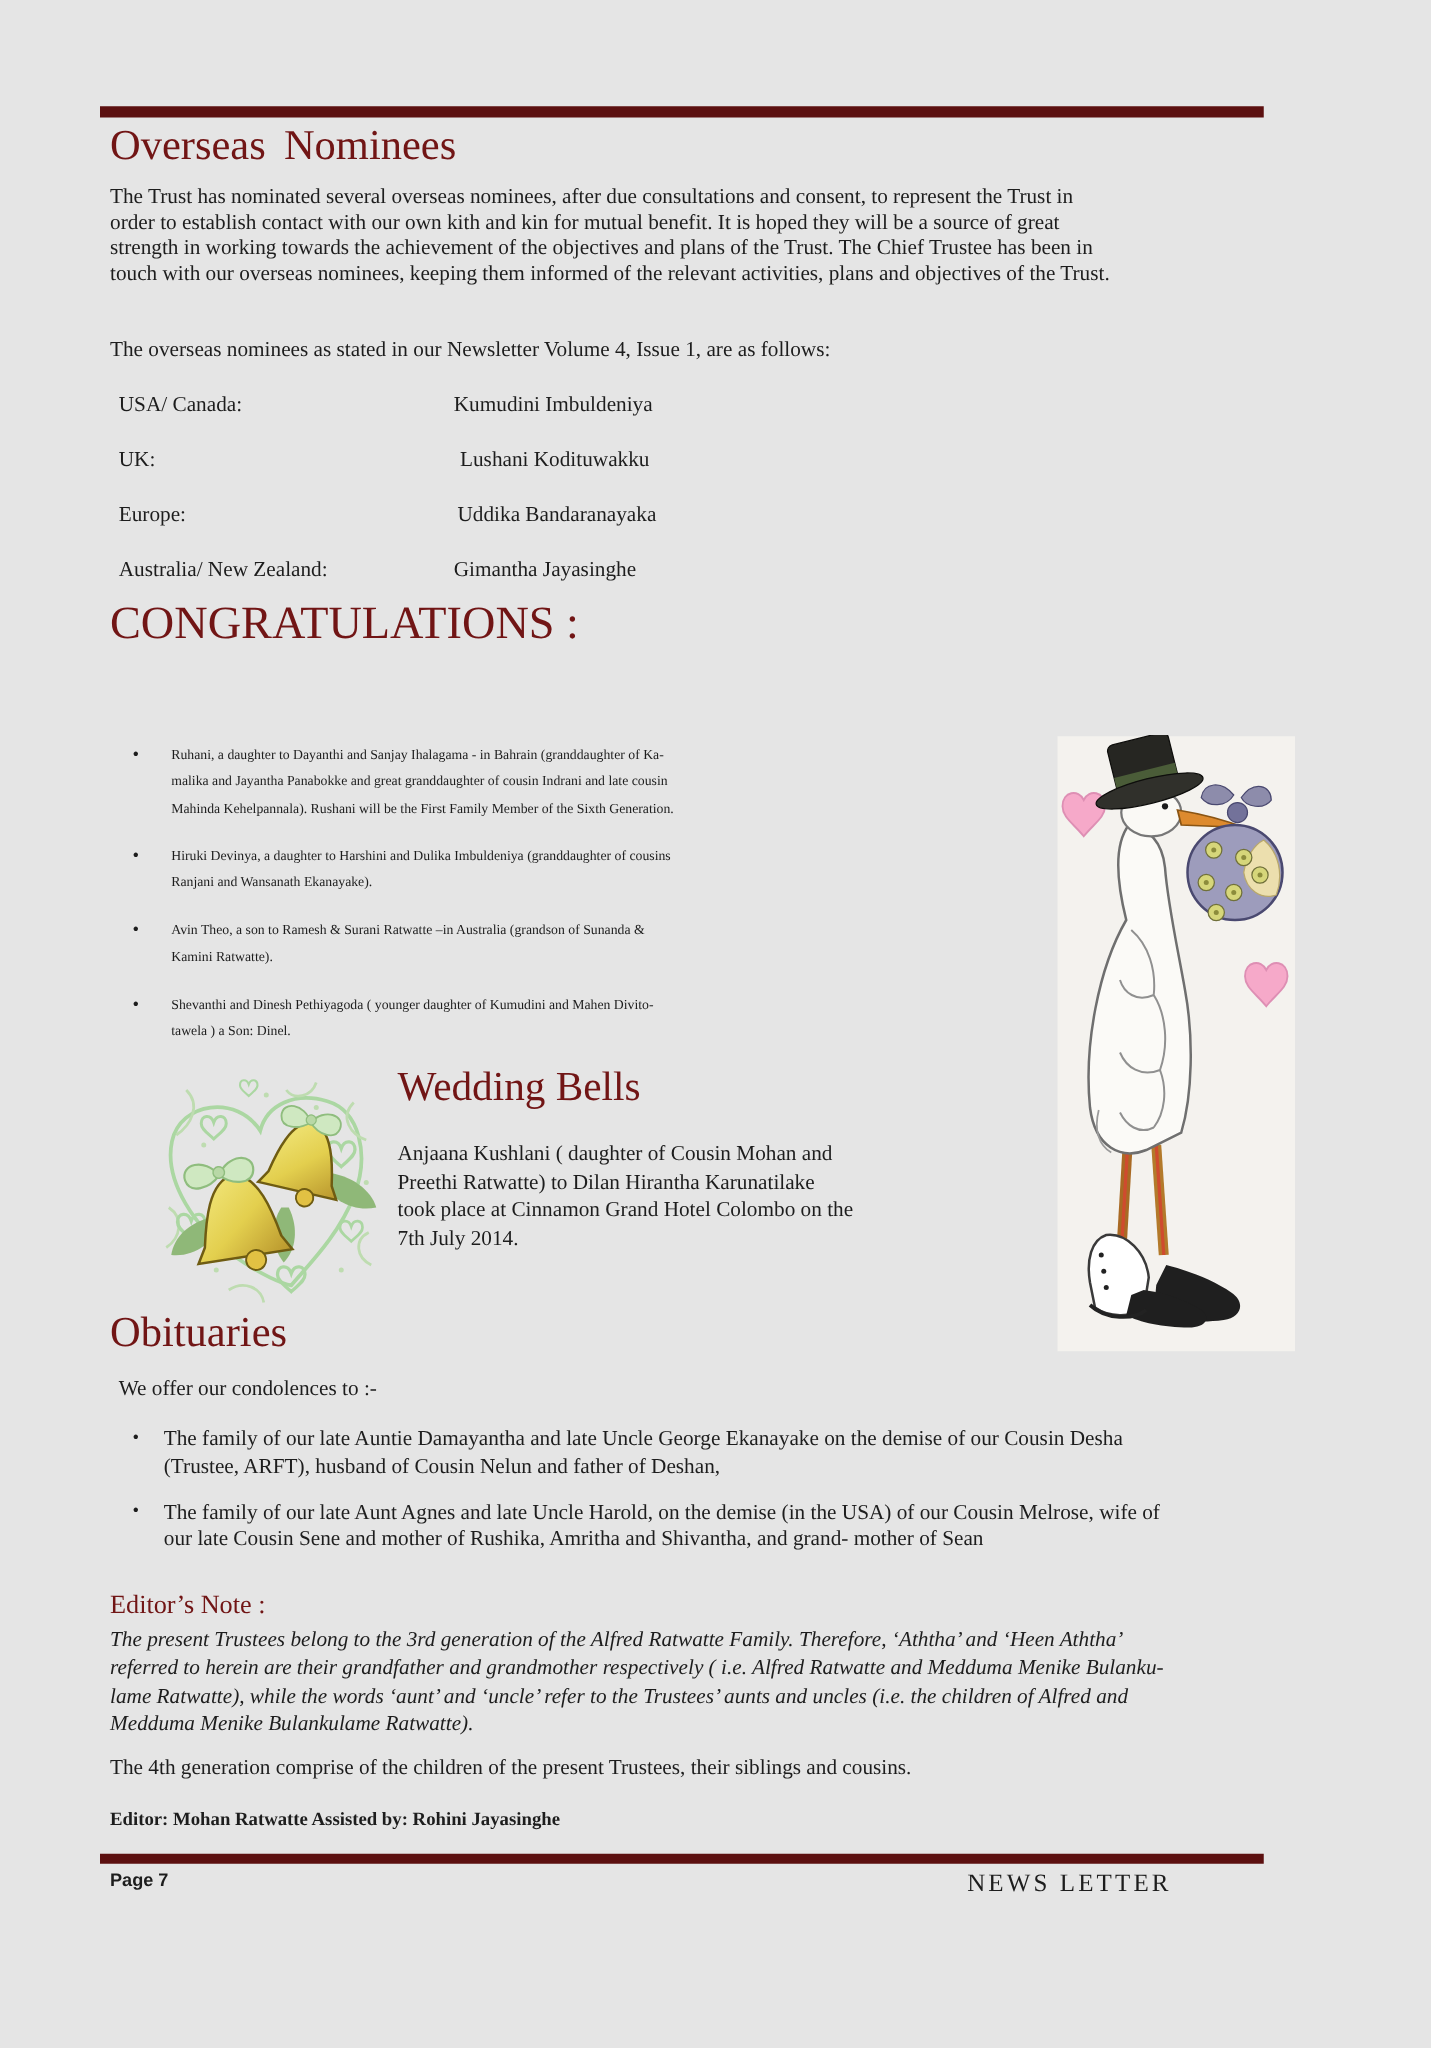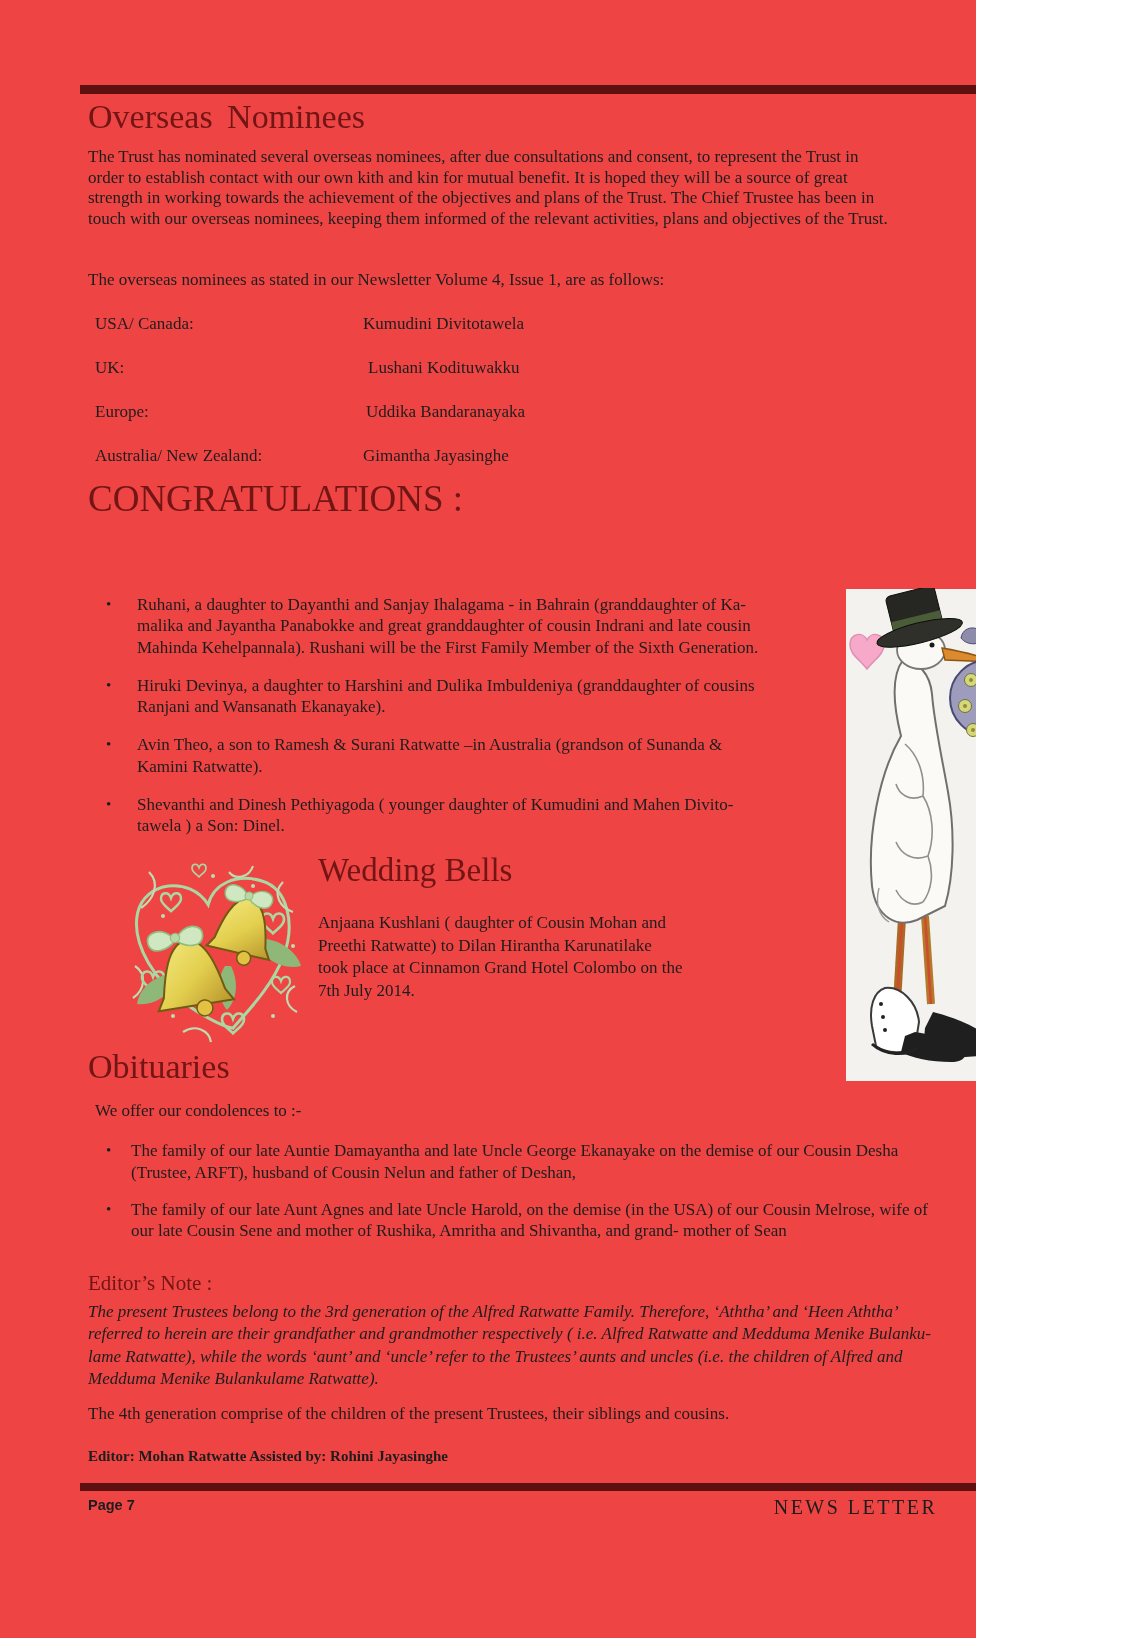--- a/index.html
+++ b/index.html
@@ -1,32 +1,32 @@
 <!DOCTYPE html>
 <html><head>
 <meta charset="utf-8">
 <style>
   html,body{margin:0;padding:0;background:#ffffff;}
   .page{
-    position:relative;width:976px;height:1638px;background:#ef4444;
+    position:relative;width:1145px;height:1638px;background:#e5e5e5;
     font-family:"Liberation Serif","DejaVu Serif",serif;color:#1d1d1d;overflow:hidden;
   }
   .rule{position:absolute;left:80px;width:931px;background:#5c1010;}
   .h-maroon{position:absolute;color:#711515;font-weight:normal;margin:0;line-height:1.12;}
   .txt{position:absolute;font-size:17px;line-height:20.6px;white-space:pre-line;}
   .nominees{position:absolute;left:95px;top:314px;width:620px;font-size:17px;}
   .nominee-row{display:flex;margin-bottom:24px;line-height:20px;}
   .nominee-region{width:268px;flex:0 0 268px;}
   .blist{position:absolute;display:flex;flex-direction:column;}
   .bitem{display:flex;}
   .bdot{flex:0 0 31px;font-size:15px;line-height:21.3px;}
   .bdot::before{content:"\2022";}
   .btxt{white-space:pre-line;}
   .births .bitem{margin-bottom:17px;}
-  .births .btxt{font-size:17px;line-height:21.3px;}
+  .births .btxt{font-size:11px;line-height:21.3px;}
   .obits .bitem{margin-bottom:15px;}
   .obits .bdot{flex:0 0 25px;line-height:21.8px;}
   .obits .btxt{font-size:17px;line-height:21.8px;}
   .figure{position:absolute;}
   .footer-left{
     position:absolute;left:88px;top:1497px;font-family:"Liberation Sans","DejaVu Sans",sans-serif;
     font-weight:bold;font-size:14.5px;
   }
   .footer-right{
     position:absolute;left:700px;top:1496px;width:311px;text-align:center;
@@ -43,21 +43,21 @@
   <h1 class="h-maroon" style="left:88px;top:98px;font-size:34px;word-spacing:6px;">Overseas  Nominees</h1>
   <div class="txt" style="left:88px;top:147px;width:940px;">The Trust has nominated several overseas nominees, after due consultations and consent, to represent the Trust in
 order to establish contact with our own kith and kin for mutual benefit. It is hoped  they will be a source of great
 strength in working towards the achievement of the objectives and plans of the Trust. The Chief Trustee has been in
 touch with our overseas nominees, keeping them informed of the relevant activities, plans and objectives of the Trust.</div>
   <div class="txt" style="left:88px;top:270px;width:940px;">The overseas nominees as stated in our Newsletter Volume 4, Issue 1, are as follows:</div>
 
   <div class="nominees">
     <div class="nominee-row">
       <span class="nominee-region">USA/ Canada:</span>
-      <span class="nominee-name">Kumudini Divitotawela</span>
+      <span class="nominee-name">Kumudini Imbuldeniya</span>
     </div>
     <div class="nominee-row">
       <span class="nominee-region">UK:</span>
       <span class="nominee-name" style="padding-left:5px;">Lushani  Kodituwakku</span>
     </div>
     <div class="nominee-row">
       <span class="nominee-region">Europe:</span>
       <span class="nominee-name" style="padding-left:3px;">Uddika   Bandaranayaka</span>
     </div>
     <div class="nominee-row">

